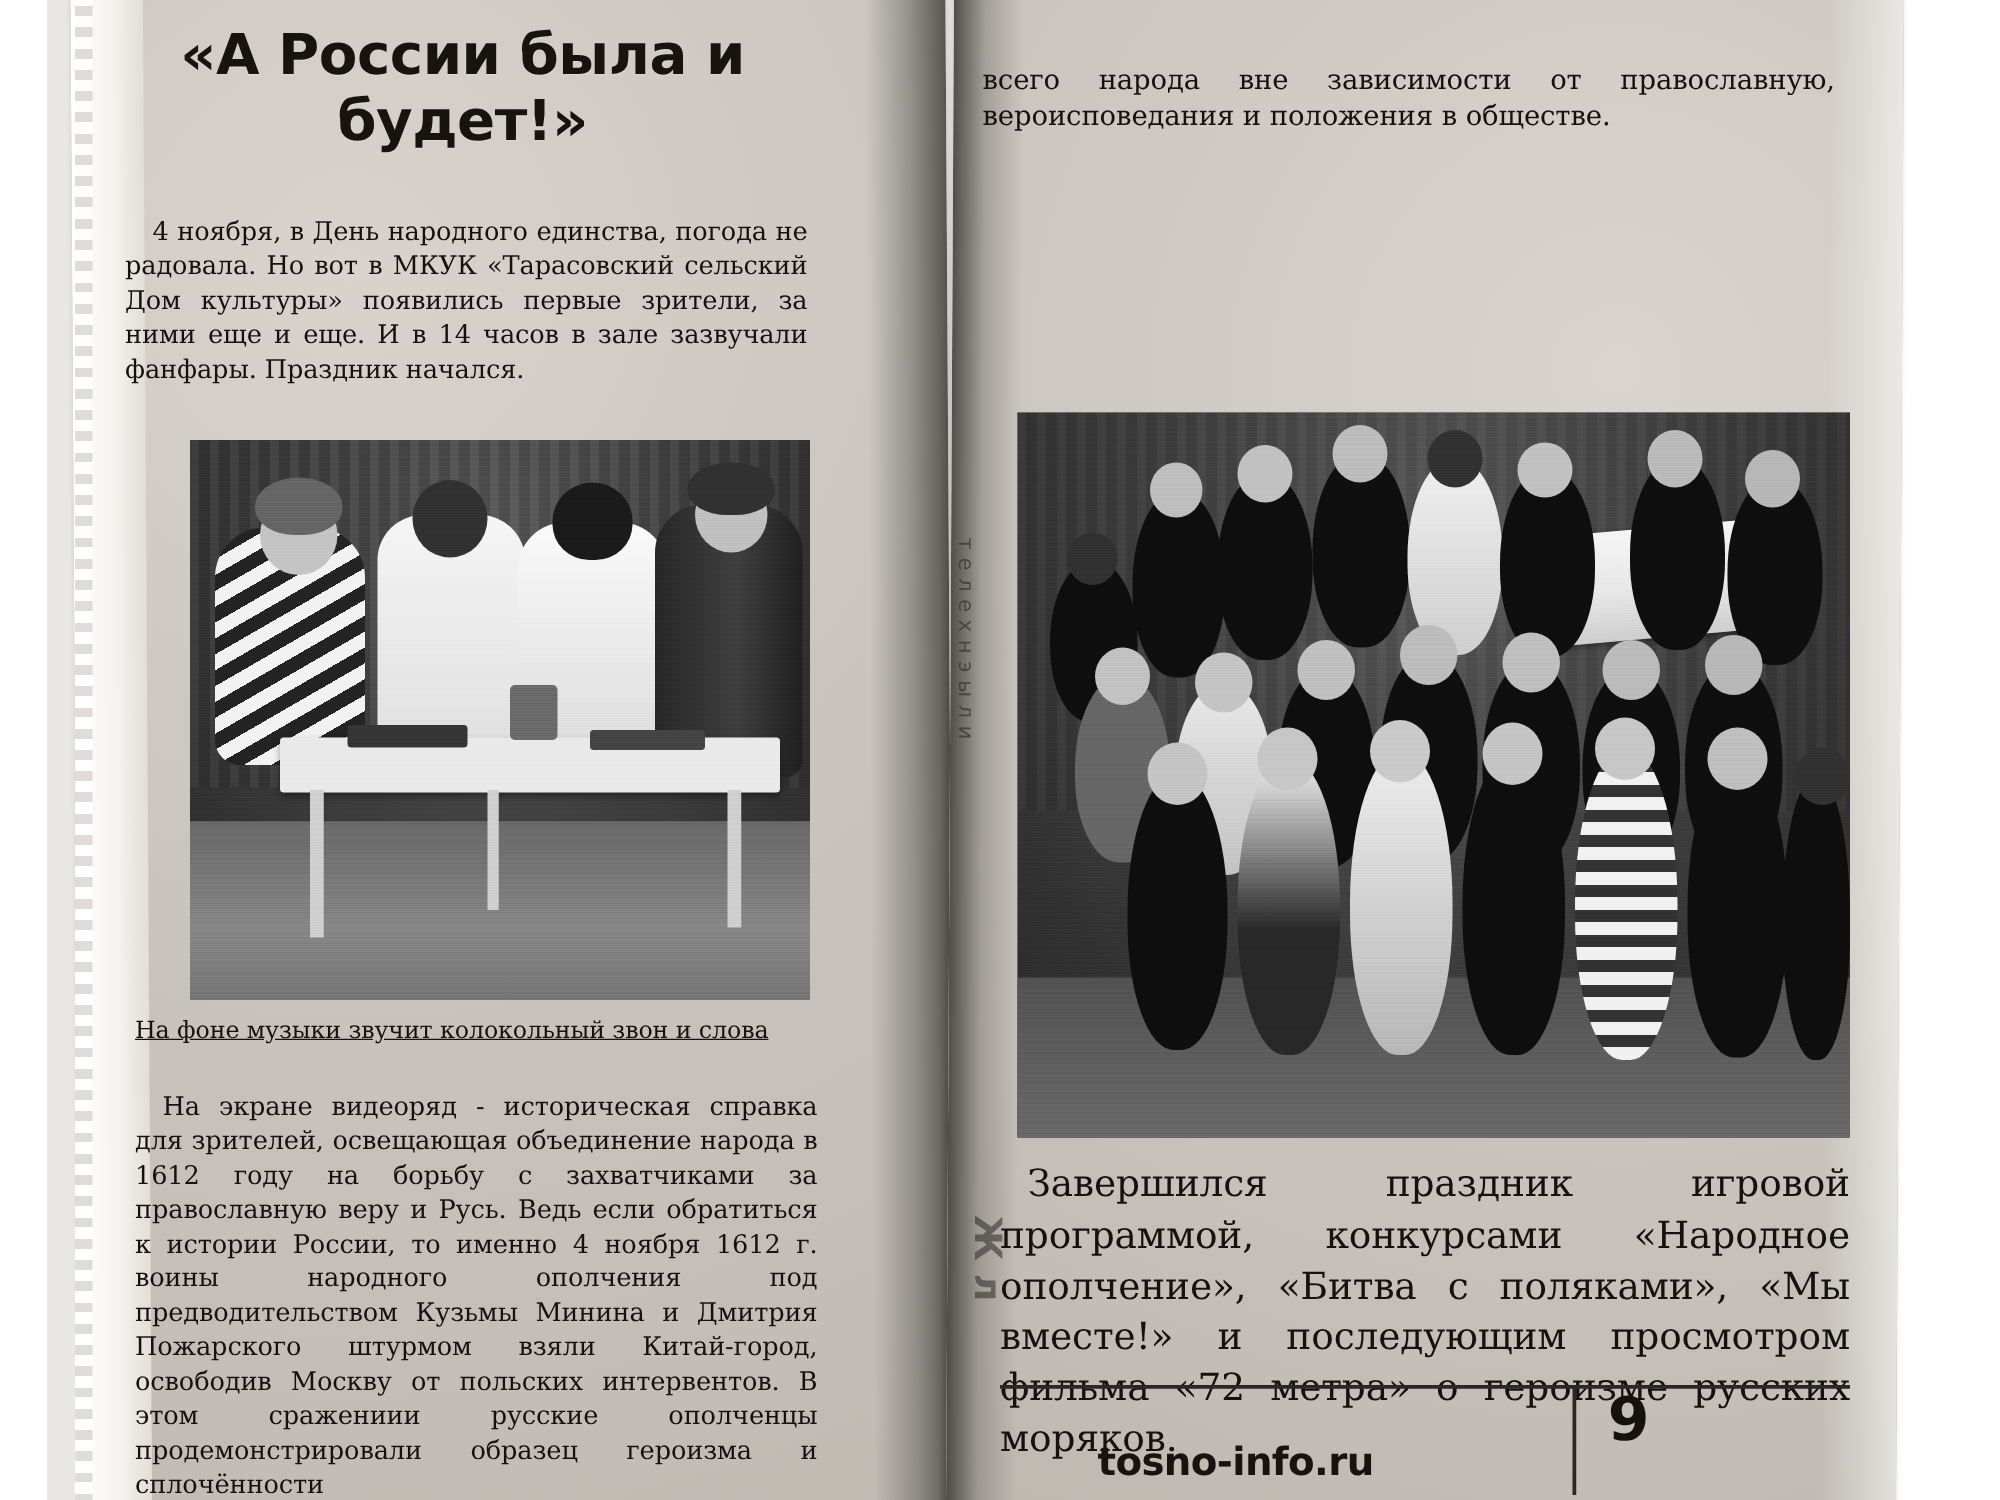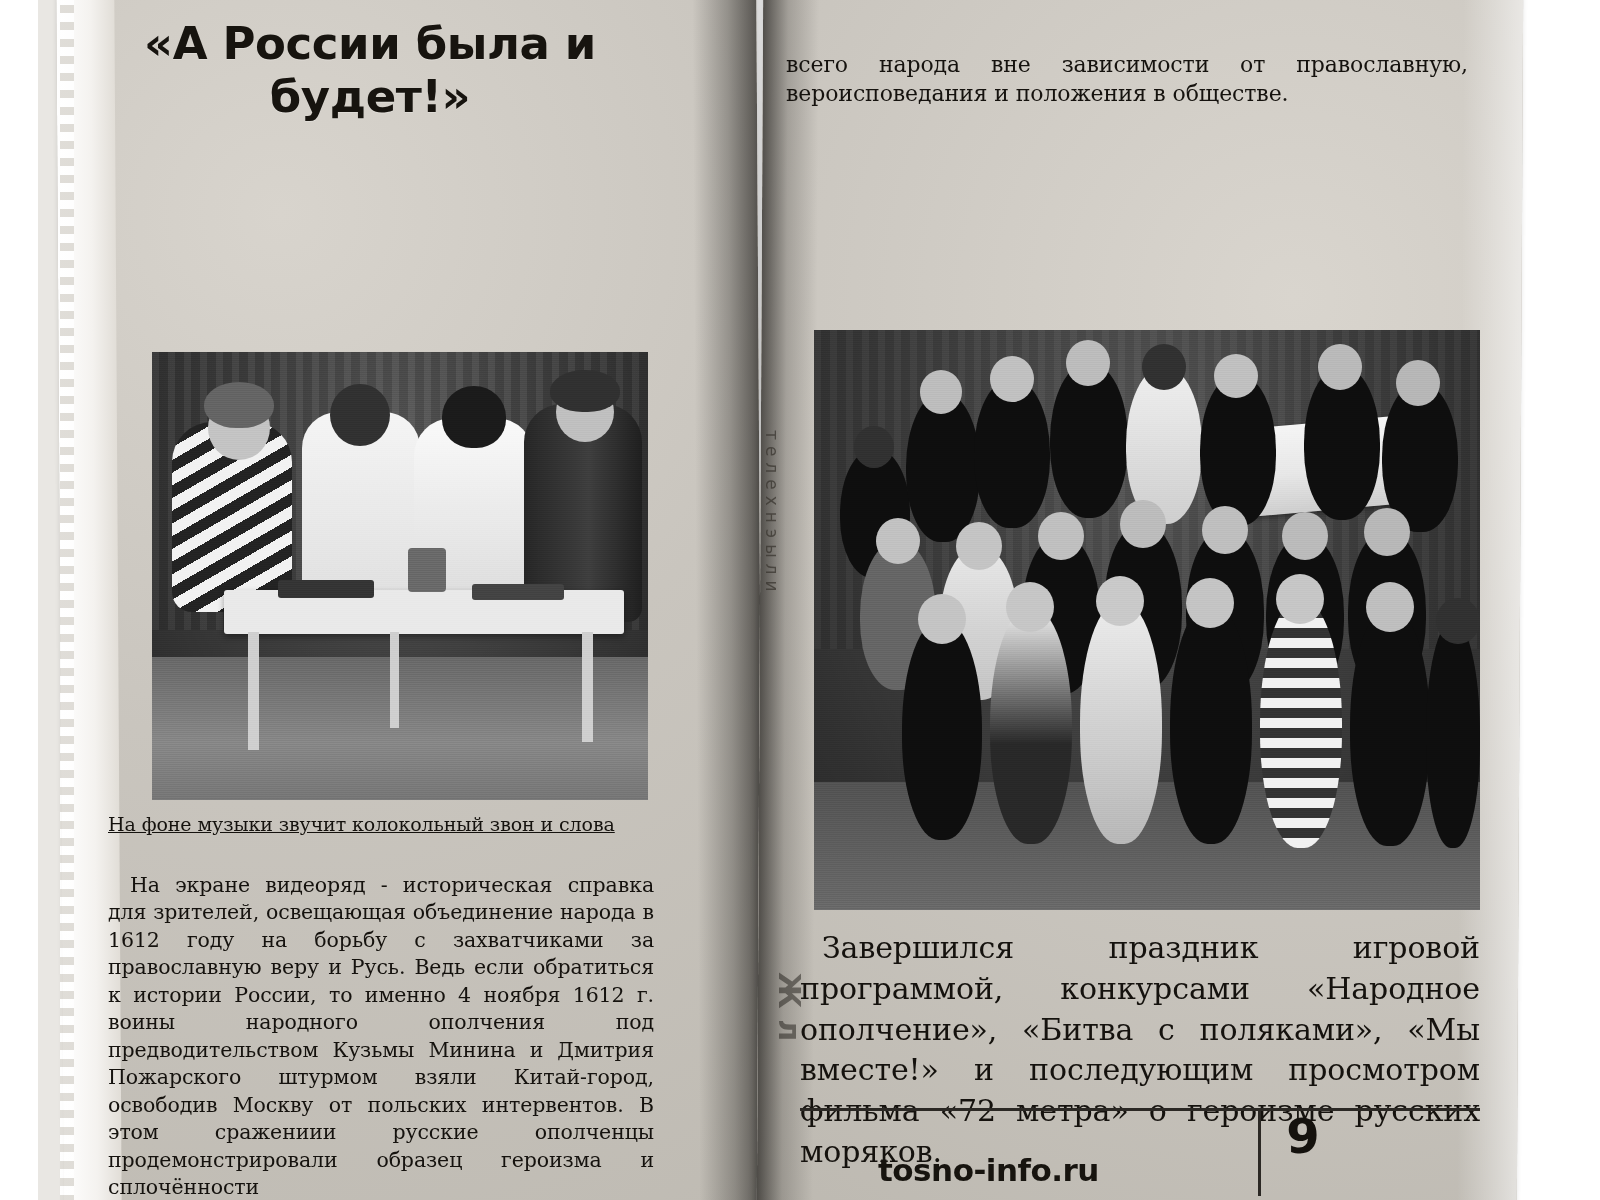--- a/index.html
+++ b/index.html
@@ -288,20 +288,23 @@
 
   <div class="clip-left">
     <div class="edge-white"></div>
     <div class="paper"></div>
     <div class="edge-shadow"></div>
   </div>
   <div class="torn"></div>
 
   <div class="headline">«А России была и будет!»</div>
 
+  <div class="lead col-text">
+    <p>4 ноября, в День народного единства, погода не радовала. Но вот в МКУК «Тарасовский сельский Дом культуры» появились  первые зрители, за ними еще и еще. И в 14 часов в зале зазвучали фанфары. Праздник начался.</p>
+  </div>
 
   <div class="photo photo-1">
     <div class="ph-bg"></div>
     <div class="ph-curtain"></div>
     <div class="ph-floor"></div>
 
     <div class="blob light" style="left:20px; top:70px; width:120px; height:190px; border-radius:40px 40px 20px 20px; background:repeating-linear-gradient(150deg,#efece5 0px,#efece5 11px,#2a2723 11px,#2a2723 22px);"></div>
     <div class="head" style="left:56px; top:44px; width:62px; height:64px; background:#cdbfa8;"></div>
     <div class="blob dark" style="left:52px; top:30px; width:70px; height:46px; background:#6d645a;"></div>
 

